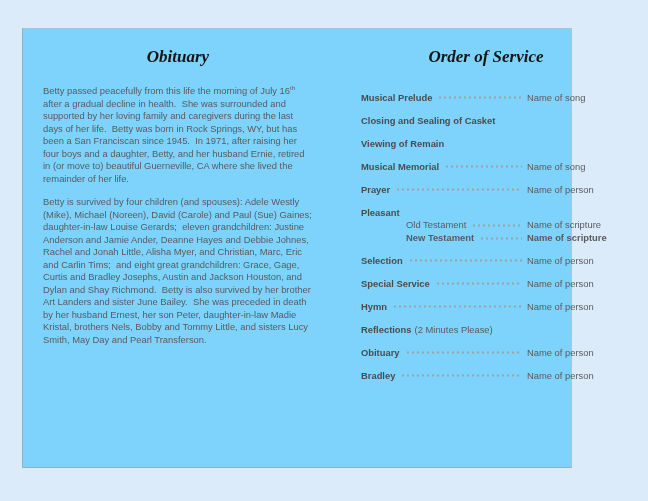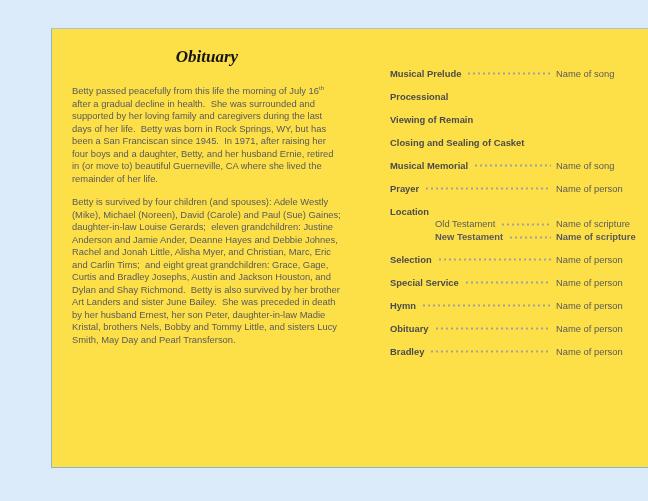--- a/index.html
+++ b/index.html
@@ -8,28 +8,27 @@
     width: 648px;
     height: 501px;
     background: #dcebfa;
     font-family: "Liberation Sans", sans-serif;
     overflow: hidden;
   }
   .sheet {
     position: absolute;
     left: 22px;
     top: 28px;
-    width: 598px;
+    width: 550px;
     height: 440px;
-    background: #fde047;
+    background: #7dd3fc;
     border: 1px solid #a9c4da;
     border-left-color: #8fb2cb;
     border-bottom-color: #8fb2cb;
     box-sizing: border-box;
-    margin-left: 29px;
   }
   .col {
     position: absolute;
     top: 14px;
   }
   .col-left  { left: 20px;  width: 270px; }
   .col-right { left: 338px; width: 250px; }
   .col-title {
     font-family: "Liberation Serif", serif;
     font-style: italic;
@@ -97,55 +96,53 @@
 
 <div class="sheet">
 
   <div class="col col-left">
     <div class="col-title">Obituary</div>
     <p class="first"><span>Betty passed peacefully from this life the morning of July 16</span><sup>th</sup><span> after a gradual decline in health.  She was surrounded and supported by her loving family and caregivers during the last days of her life.  Betty was born in Rock Springs, WY, but has been a San Franciscan since 1945.  In 1971, after raising her four boys and a daughter, Betty, and her husband Ernie, retired in (or move to) beautiful Guerneville, CA where she lived the remainder of her life.</span></p>
     <p>Betty is survived by four children (and spouses): Adele Westly (Mike), Michael (Noreen), David (Carole) and Paul (Sue) Gaines;  daughter-in-law Louise Gerards;  eleven grandchildren: Justine Anderson and Jamie Ander, Deanne Hayes and Debbie Johnes, Rachel and Jonah Little, Alisha Myer, and Christian, Marc, Eric and Carlin Tims;  and eight great grandchildren: Grace, Gage, Curtis and Bradley Josephs, Austin and Jackson Houston, and Dylan and Shay Richmond.  Betty is also survived by her brother Art Landers and sister June Bailey.  She was preceded in death by her husband Ernest, her son Peter, daughter-in-law Madie Kristal, brothers Nels, Bobby and Tommy Little, and sisters Lucy Smith, May Day and Pearl Transferson.</p>
   </div>
 
   <div class="col col-right">
+    <div class="col-title">Order of Service</div>
 
     <div class="os-list">
 
       <div class="os-row">
         <span class="os-label">Musical Prelude</span>
         <span class="dot-leader"></span>
         <span class="os-value">Name of song</span>
       </div>
 
+
       <div class="os-row">
-        <span class="os-label">Processional</span>
+        <span class="os-label">Closing and Sealing of Casket</span>
       </div>
 
       <div class="os-row">
         <span class="os-label">Viewing of Remain</span>
-      </div>
-
-      <div class="os-row">
-        <span class="os-label">Closing and Sealing of Casket</span>
       </div>
 
       <div class="os-row">
         <span class="os-label">Musical Memorial</span>
         <span class="dot-leader"></span>
         <span class="os-value">Name of song</span>
       </div>
 
       <div class="os-row">
         <span class="os-label">Prayer</span>
         <span class="dot-leader"></span>
         <span class="os-value">Name of person</span>
       </div>
 
       <div class="os-row tight">
-        <span class="os-label">Location</span>
+        <span class="os-label">Pleasant</span>
       </div>
 
       <div class="os-sub">
         <span class="sub-label">Old Testament</span>
         <span class="dot-leader"></span>
         <span class="os-value">Name of scripture</span>
       </div>
 
       <div class="os-sub last">
         <span class="sub-label">New Testament</span>
@@ -164,20 +161,24 @@
         <span class="dot-leader"></span>
         <span class="os-value">Name of person</span>
       </div>
 
       <div class="os-row">
         <span class="os-label">Hymn</span>
         <span class="dot-leader"></span>
         <span class="os-value">Name of person</span>
       </div>
 
+      <div class="os-row">
+        <span class="os-label">Reflections</span>
+        <span class="os-note">(2 Minutes Please)</span>
+      </div>
 
       <div class="os-row">
         <span class="os-label">Obituary</span>
         <span class="dot-leader"></span>
         <span class="os-value">Name of person</span>
       </div>
 
       <div class="os-row">
         <span class="os-label">Bradley</span>
         <span class="dot-leader"></span>

